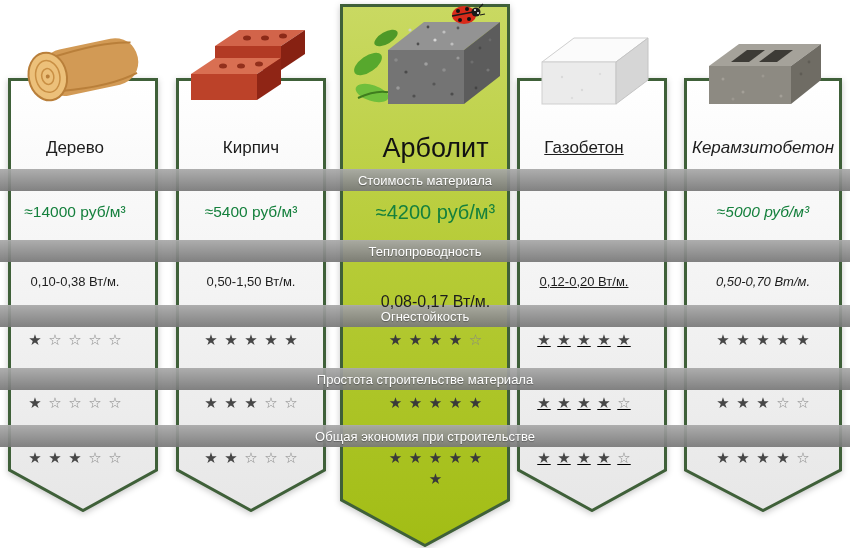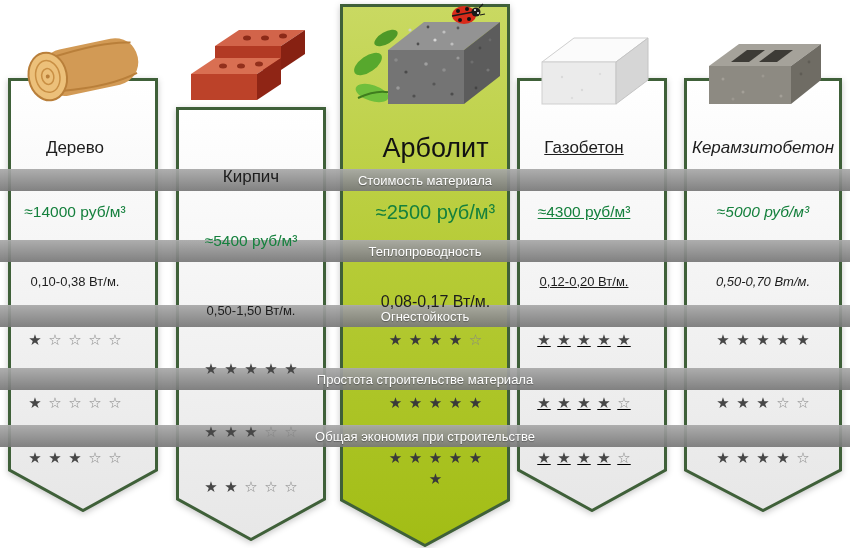--- a/index.html
+++ b/index.html
@@ -1,21 +1,21 @@
 <!DOCTYPE html>
 <html><head>
 <meta charset="utf-8">
 <style>
   * { margin:0; padding:0; box-sizing:border-box; }
   html,body { background:#ffffff; font-family:"Liberation Sans","DejaVu Sans",sans-serif; }
   .stage { position:relative; width:850px; height:548px; background:#ffffff; overflow:hidden; }
 
   
   .c0 { left:8px;   width:134px; }
-  .c1 { left:176px; width:150px;margin-top:29px; }
+  .c1 { left:176px; width:150px; }
   .c2 { left:340px; width:191px; }
   .c3 { left:517px; width:134px;text-decoration:underline; }
   .c4 { left:684px; width:158px;font-style:italic; }
 
   .banner { position:absolute; z-index:1; filter:drop-shadow(0 2px 3px rgba(0,0,0,.22)); }
   .banner.side { top:78px; }
   .banner.mid  { top:4px; }
 
   .rowbar { position:absolute; left:0; width:850px; height:22px; z-index:2;
     background:linear-gradient(180deg, rgba(166,166,166,.93), rgba(120,120,120,.93));
@@ -125,22 +125,21 @@
     </div>
 
   <div class="cell r-title c0">Дерево</div>
   <div class="cell r-title c1">Кирпич</div>
   <div class="cell r-title hl c2">Арболит</div>
   <div class="cell r-title c3">Газобетон</div>
   <div class="cell r-title c4">Керамзитобетон</div>
 
   <div class="cell r-price c0">≈14000 руб/м³</div>
   <div class="cell r-price c1">≈5400 руб/м³</div>
-  <div class="cell r-price hl c2">≈2500 руб/м³</div>
-  <div class="cell r-price c3">≈4300 руб/м³</div>
+  <div class="cell r-price hl c2">≈4200 руб/м³</div>
   <div class="cell r-price c4">≈5000 руб/м³</div>
 
   <div class="cell r-cond c0">0,10-0,38 Вт/м.</div>
   <div class="cell r-cond c1">0,50-1,50 Вт/м.</div>
   <div class="cell r-cond hl c2">0,08-0,17 Вт/м.</div>
   <div class="cell r-cond c3">0,12-0,20 Вт/м.</div>
   <div class="cell r-cond c4">0,50-0,70 Вт/м.</div>
 
   <div class="cell r-fire c0">
       <div class="stars">

